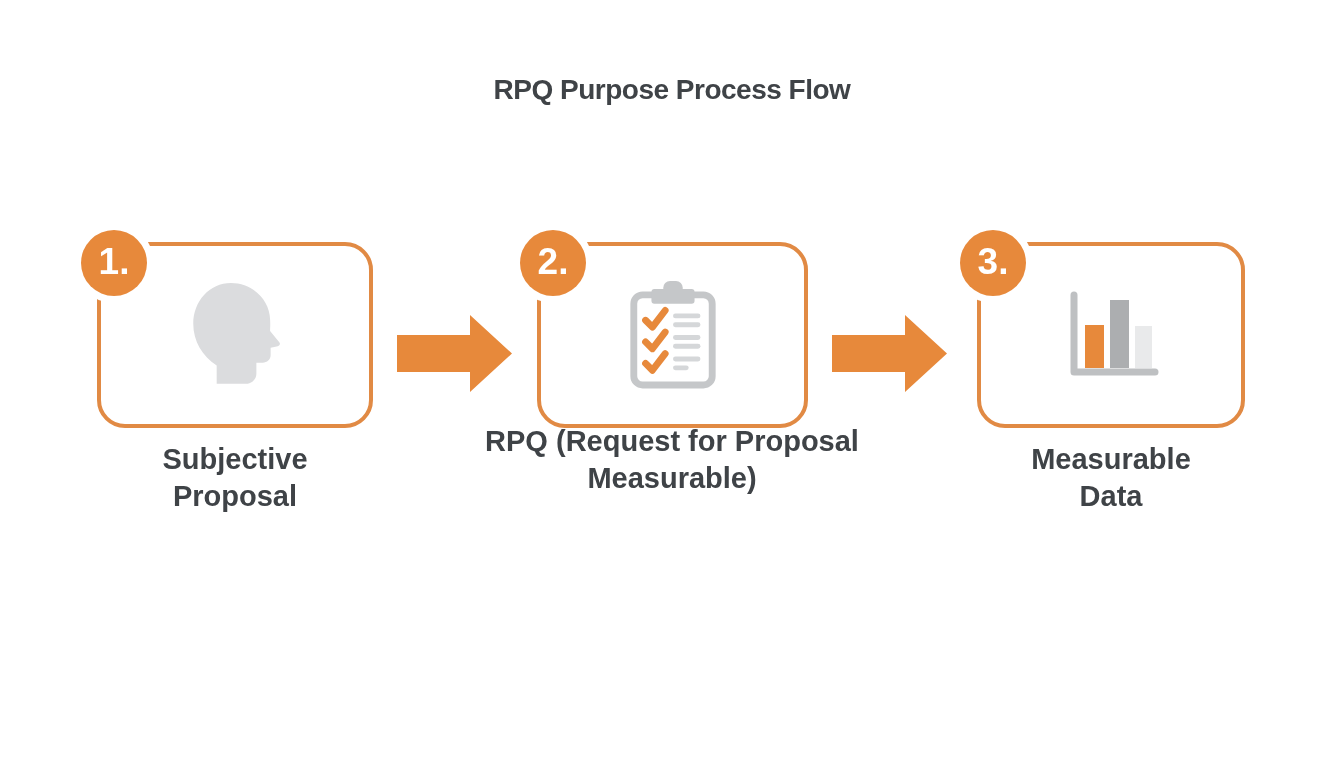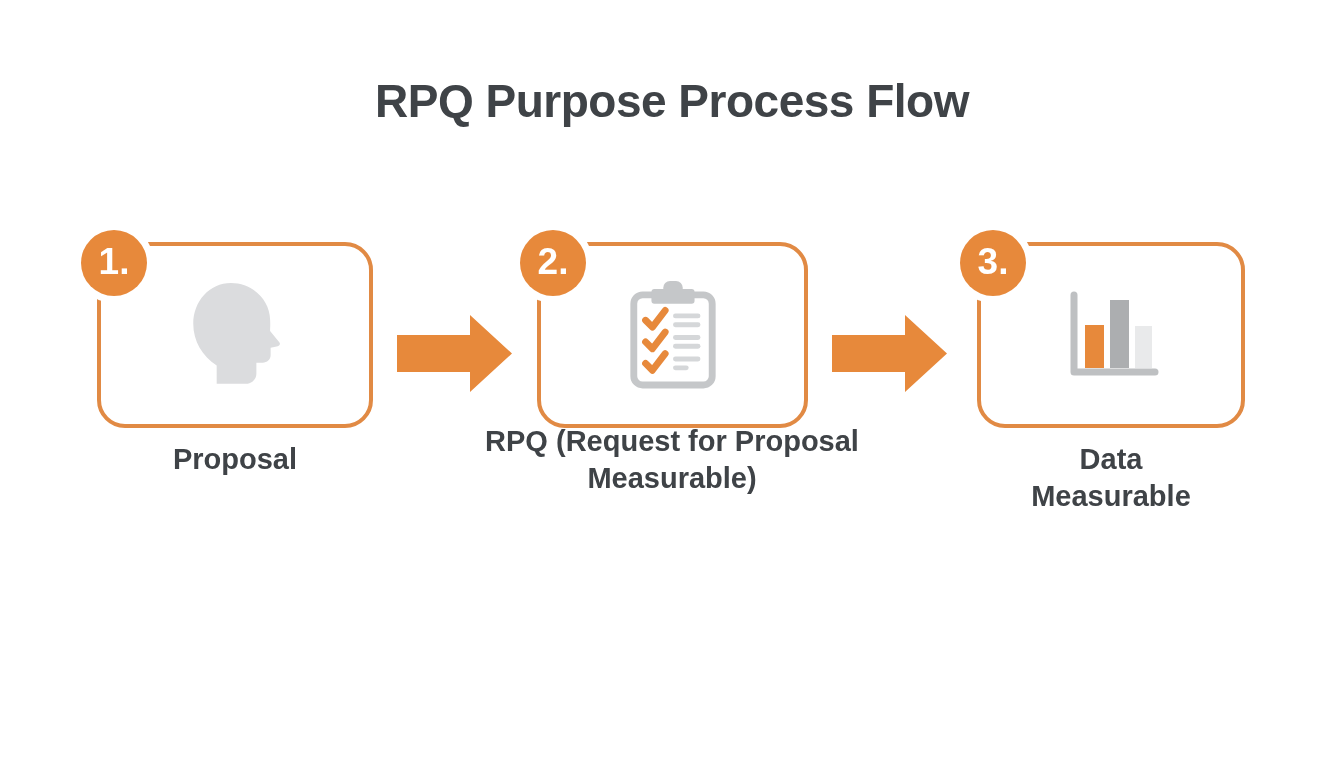--- a/index.html
+++ b/index.html
@@ -15,21 +15,21 @@
     background: var(--background, #ffffff);
     overflow: hidden;
   }
   .title {
     position: absolute;
     top: 74px;
     left: 0;
     width: 100%;
     margin: 0;
     text-align: center;
-    font-size: 46px;
+    font-size: 28px;
     font-weight: 700;
     letter-spacing: -0.5px;
     color: var(--text-dark, #3F4347);
   }
   .step-box {
     position: absolute;
     box-sizing: border-box;
     border: 4px solid var(--box-border, #E18A44);
     border-radius: 28px;
     background: #ffffff;
@@ -94,20 +94,21 @@
         L 32 104
         L 32 86
         C 18 77 9 62 9 45
         C 9 23 25 5 46 5 Z"></path>
     </svg>
   </div>
   <div class="badge" style="left:81px; top:230px;">
     <span>1.</span>
   </div>
   <div class="step-label" style="left:55px; top:441px; width:360px;">
+    <span>Subjective</span>
     <span>Proposal</span>
   </div>
 
   <svg class="flow-arrow" style="left:397px; top:315px;" width="115" height="77" viewBox="0 0 115 77">
     <polygon fill="var(--orange, #E7893B)" points="0,20 73,20 73,0 115,38.5 73,77 73,57 0,57"></polygon>
   </svg>
 
   <div class="step-box" style="left:537px; top:242px; width:271px; height:186px;">
     <svg class="icon-svg" width="98" height="114" viewBox="0 0 100 112">
       <rect x="10" y="15" width="80" height="92" rx="9" fill="#ffffff" stroke="var(--clip-gray, #C5C7C9)" stroke-width="7"></rect>
@@ -145,17 +146,17 @@
       <path d="M 13 10 L 13 87 L 94 87" fill="none" stroke="var(--axis-gray, #BEC0C2)" stroke-width="7" stroke-linecap="round" stroke-linejoin="round"></path>
       <rect x="24" y="40" width="19" height="43" fill="var(--orange, #E7893B)"></rect>
       <rect x="49" y="15" width="19" height="68" fill="var(--bar-mid-gray, #ACAEB0)"></rect>
       <rect x="74" y="41" width="17" height="42" fill="var(--bar-light-gray, #E9EAEB)"></rect>
     </svg>
   </div>
   <div class="badge" style="left:960px; top:230px;">
     <span>3.</span>
   </div>
   <div class="step-label" style="left:931px; top:441px; width:360px;">
+    <span>Measurable</span>
     <span>Data</span>
-    <span>Measurable</span>
   </div>
 
 </div>
 
 </body></html>

